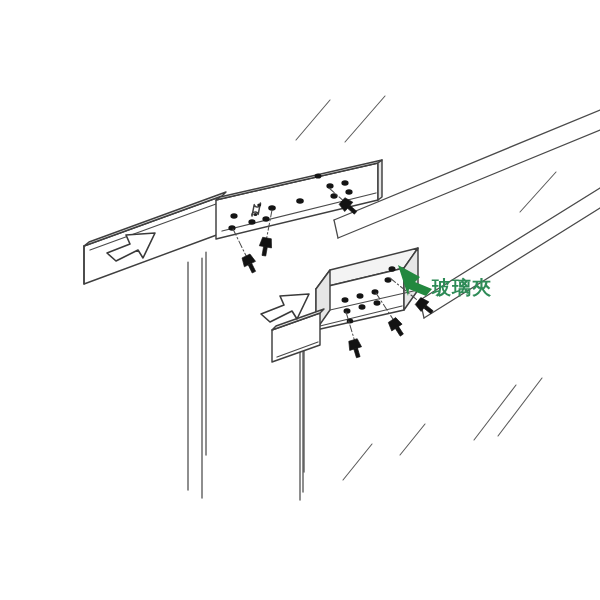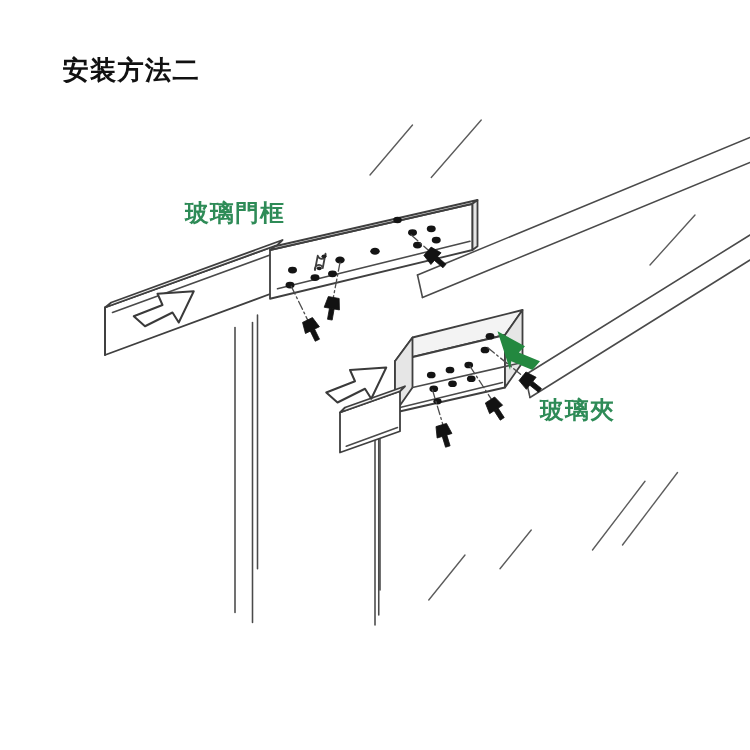--- a/index.html
+++ b/index.html
@@ -41,21 +41,20 @@
   #lbl-frame  { left: 148px; top: 158px; }
   #lbl-clamp  { left: 432px; top: 275px; }
   #lbl-door   { left: 348px; top: 358px; }
   svg { position: absolute; left: 0; top: 0; }
 </style>
 </head>
 <body>
 
 <div id="canvas">
 
-  <div id="title">安装方法二</div>
 
   <svg width="600" height="600" viewBox="0 0 600 600">
     <defs>
       <style>
         .ln  { fill:none; stroke:#3f3f3f; stroke-width:1.45; stroke-linecap:round; stroke-linejoin:round; }
         .ln2 { fill:none; stroke:#4a4a4a; stroke-width:1.25; stroke-linecap:round; stroke-linejoin:round; }
         .thin{ fill:none; stroke:#5c5c5c; stroke-width:1.1; stroke-linecap:round; }
         .face{ fill:#ffffff; stroke:#3f3f3f; stroke-width:1.45; stroke-linejoin:round; }
         .faceL{ fill:#f3f3f3; stroke:#3f3f3f; stroke-width:1.45; stroke-linejoin:round; }
         .faceD{ fill:#e6e6e6; stroke:#3f3f3f; stroke-width:1.45; stroke-linejoin:round; }
@@ -224,18 +223,17 @@
                L 292 311 L 270 322 Z"></path>
     </g>
 
     <g>
       <path fill="#23883f" d="M 398 265 L 420 277 L 415 282 L 432 289 L 426 296
                L 409 289 L 408 296 Z"></path>
     </g>
 
   </svg>
 
-  <div class="lbl" id="lbl-frame" style="color:#2e8b57;">玻璃門框</div>
-
-  <div class="lbl" id="lbl-clamp" style="color:#2e8b57;margin-top:40px;">玻璃夾</div>
+
+  <div class="lbl" id="lbl-clamp" style="color:#2e8b57;">玻璃夾</div>
 
 
 </div>
 
 </body></html>

